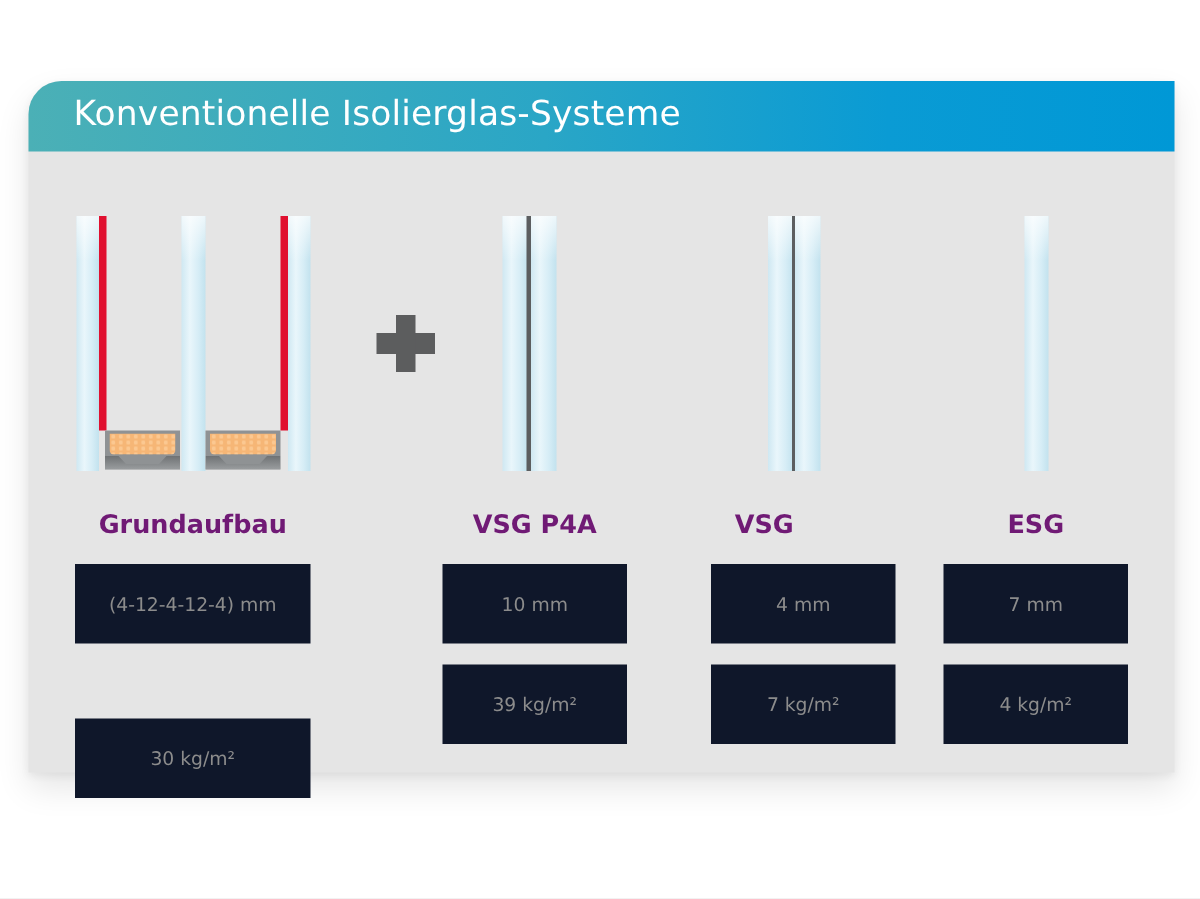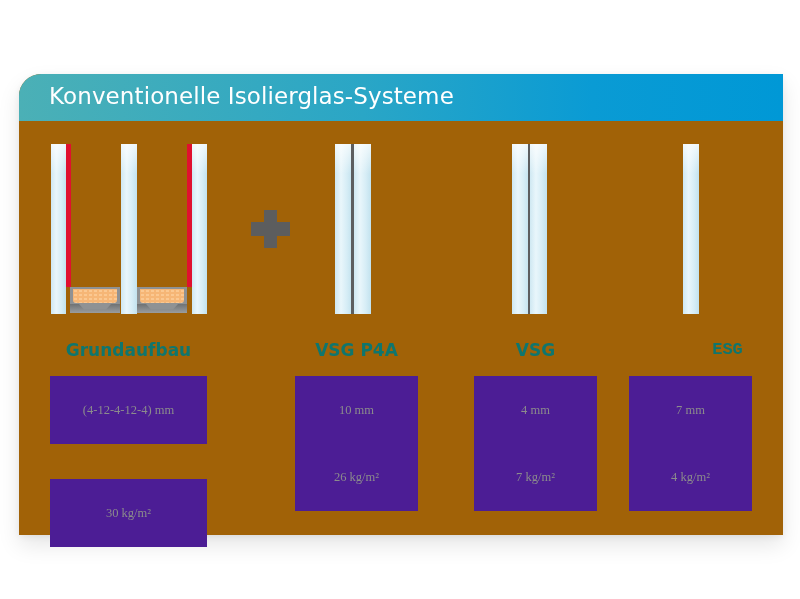--- a/index.html
+++ b/index.html
@@ -1,22 +1,22 @@
 <!DOCTYPE html>
 <html><head>
 <meta charset="utf-8">
 <style>
   html, body { margin: 0; padding: 0; }
   body {
     width: 800px; height: 599px; background: #ffffff; position: relative; overflow: hidden;
     font-family: "DejaVu Sans", "Liberation Sans", sans-serif;
   }
   .card {
-    position: absolute; left: 19px; top: 74px; width: 764px; height: 461px;
-    background: #a16207;
+    position: absolute; left: 19px; top: 54px; width: 764px; height: 461px;
+    background: #e5e5e5;
     border-top-left-radius: 22px;
     box-shadow: 0 10px 22px rgba(0,0,0,0.10), 0 2px 6px rgba(0,0,0,0.06);
   }
   .header {
     position: absolute; left: 0; top: 0; width: 764px; height: 47px;
     border-top-left-radius: 22px;
     background: linear-gradient(90deg, #4bb0b6 0%, #2aa6c6 45%, #0a9bd4 75%, #0098d6 100%);
   }
   .title {
     position: absolute; left: 30px; top: 9px;
@@ -48,26 +48,26 @@
   }
   .spacer .base {
     position: absolute; left: 0; top: 17px; width: 50px; height: 9px;
     background: linear-gradient(180deg, #6f7274, #9a9d9f);
     clip-path: polygon(0 0, 18% 0, 28% 60%, 72% 60%, 82% 0, 100% 0, 100% 100%, 0 100%);
   }
   .plus-h { position: absolute; left: 251px; top: 222px; width: 39px; height: 14px; background: #5c5d5e; }
   .plus-v { position: absolute; left: 264px; top: 210px; width: 13px; height: 38px; background: #5c5d5e; }
   .label {
     position: absolute; top: 340px; text-align: center; font-weight: bold;
-    font-size: 17px; color: #0f766e; white-space: nowrap;
+    font-size: 17px; color: #701a75; white-space: nowrap;
   }
   .box {
-    position: absolute; height: 68px; background: #4c1d95;
+    position: absolute; height: 53px; background: #0f172a;
     display: flex; align-items: center; justify-content: center;
-    font-size: 12.5px; color: #8c8c8c; white-space: nowrap; font-family: Liberation Serif, serif;
+    font-size: 12.5px; color: #8c8c8c; white-space: nowrap;
   }
 </style>
 </head>
 <body>
 
 <div class="card">
   <div class="header">
     <div class="title">Konventionelle Isolierglas-Systeme</div>
   </div>
 </div>
@@ -106,24 +106,24 @@
   <div class="interlayer" style="left:528px; top:144px; width:2px; height:170px;"></div>
   <div class="pane" style="left:530px; top:144px; width:17px; height:170px;"></div>
 </div>
 
 <div class="abs">
   <div class="pane" style="left:683px; top:144px; width:16px; height:170px;"></div>
 </div>
 
 <div class="label" style="left:50px; width:157px;">Grundaufbau</div>
 <div class="label" style="left:295px; width:123px;">VSG P4A</div>
-<div class="label" style="left:474px; width:123px;">VSG</div>
-<div class="label" style="left:666px; width:123px;font-family:Liberation Mono, monospace;">ESG</div>
+<div class="label" style="left:448px; width:123px;">VSG</div>
+<div class="label" style="left:629px; width:123px;">ESG</div>
 
 <div class="box" style="left:50px; top:376px; width:157px;">(4-12-4-12-4) mm</div>
 <div class="box" style="left:295px; top:376px; width:123px;text-align:center;">10 mm</div>
 <div class="box" style="left:474px; top:376px; width:123px;">4 mm</div>
 <div class="box" style="left:629px; top:376px; width:123px;">7 mm</div>
 
 <div class="box" style="left:50px; top:443px; width:157px;margin-top:36px;">30 kg/m²</div>
-<div class="box" style="left:295px; top:443px; width:123px;">26 kg/m²</div>
+<div class="box" style="left:295px; top:443px; width:123px;">39 kg/m²</div>
 <div class="box" style="left:474px; top:443px; width:123px;">7 kg/m²</div>
 <div class="box" style="left:629px; top:443px; width:123px;">4 kg/m²</div>
 
 </body></html>

